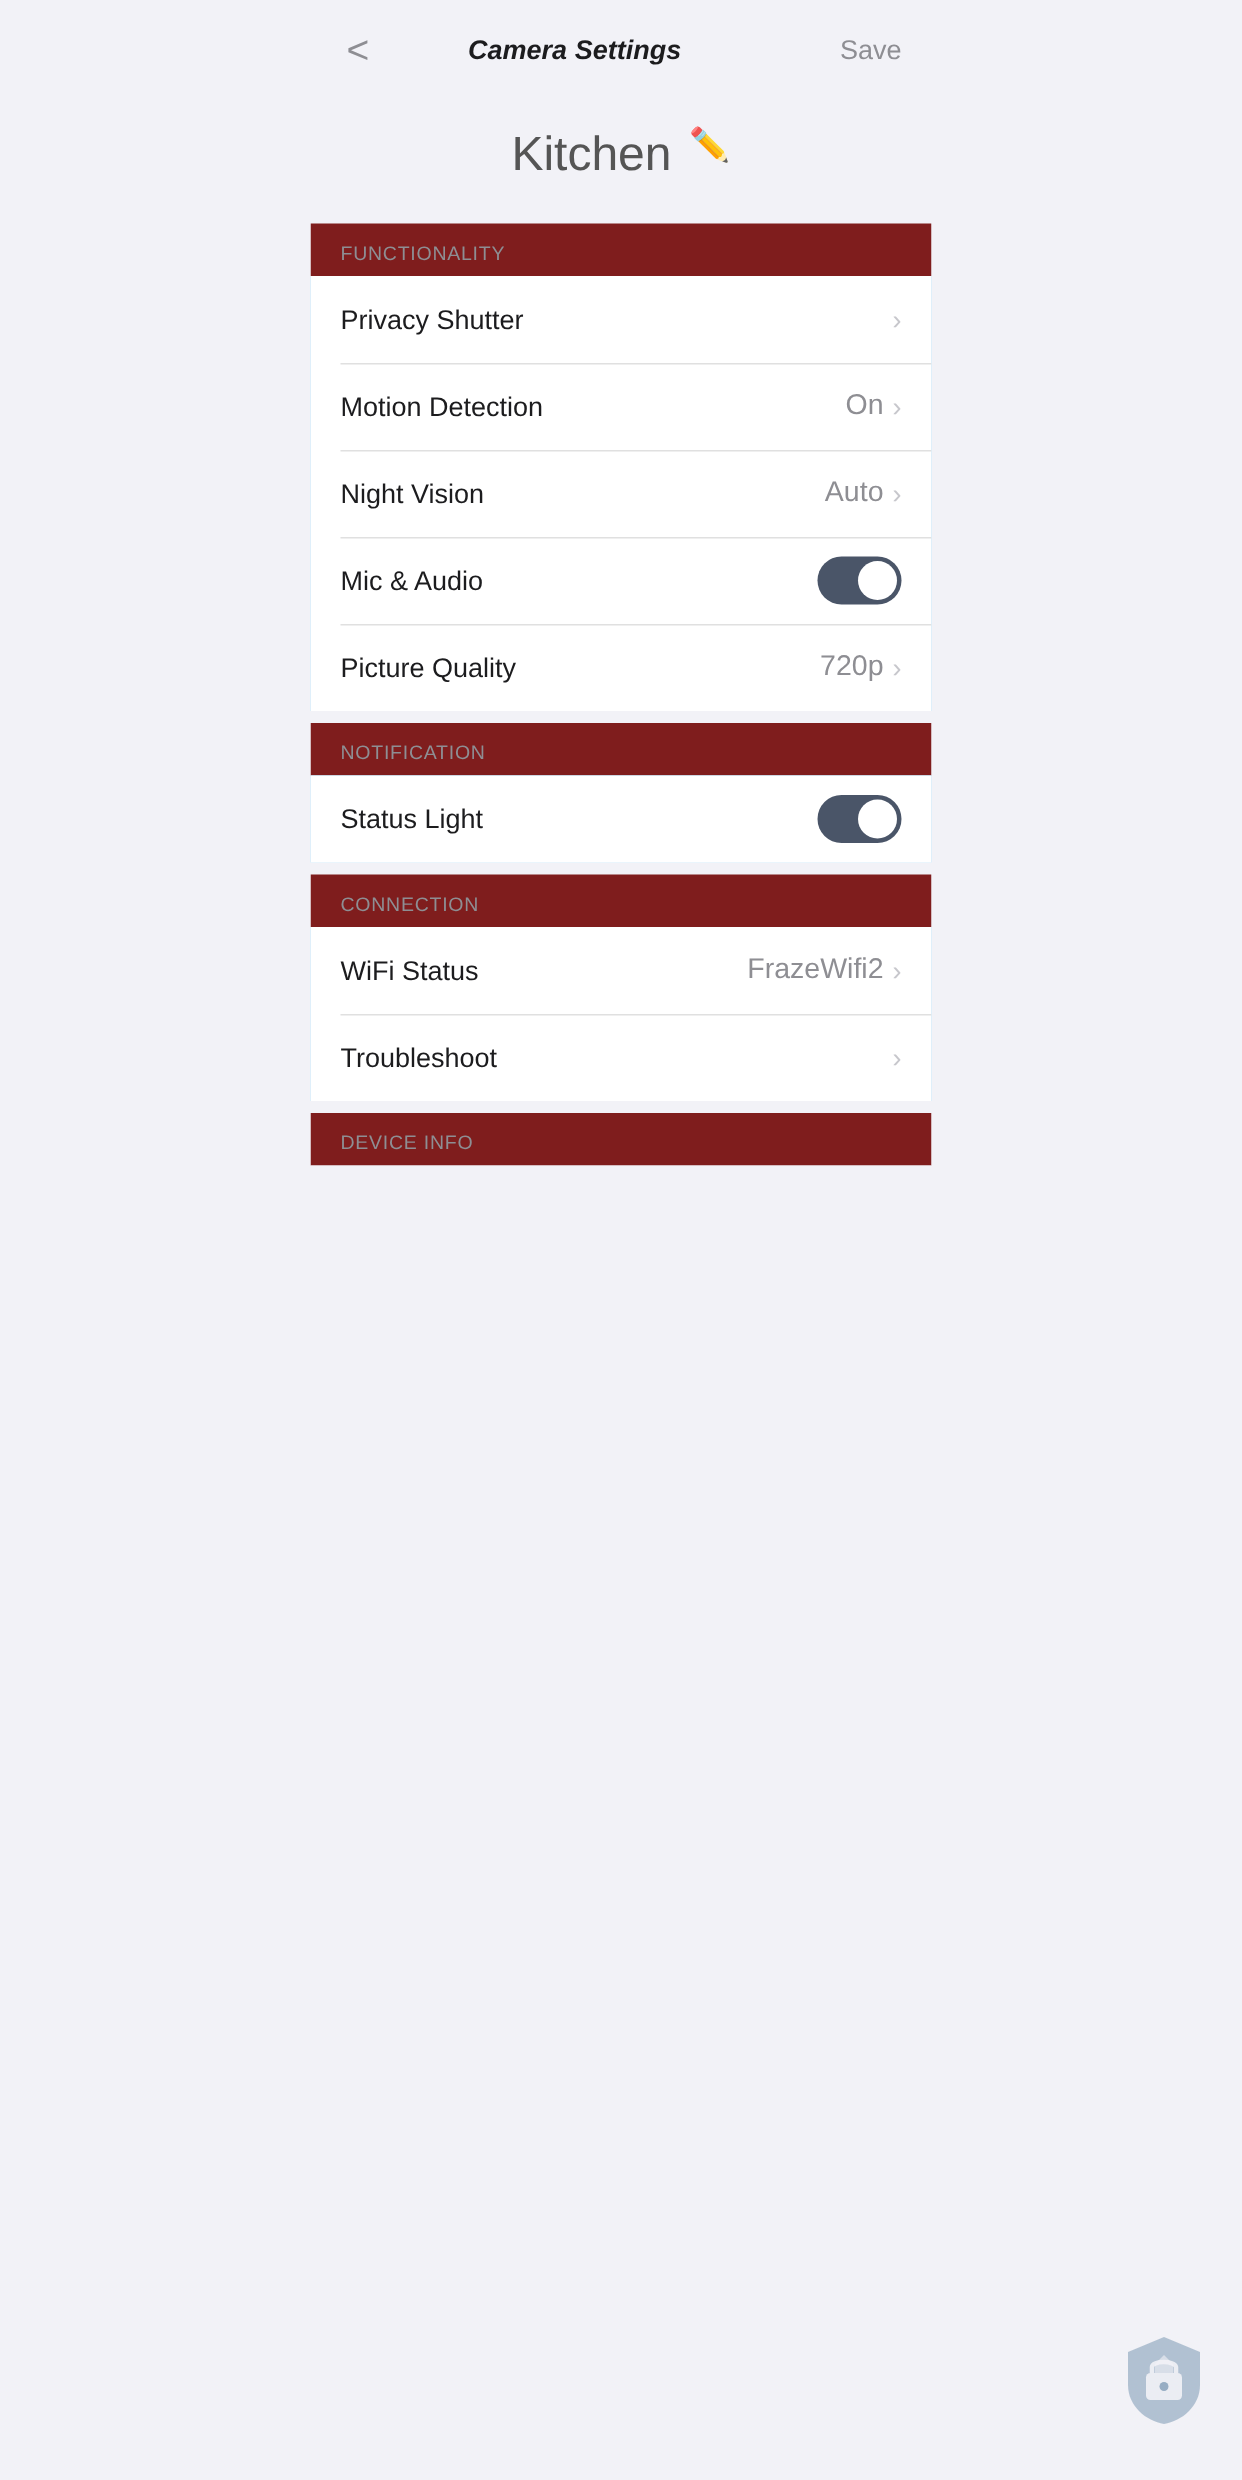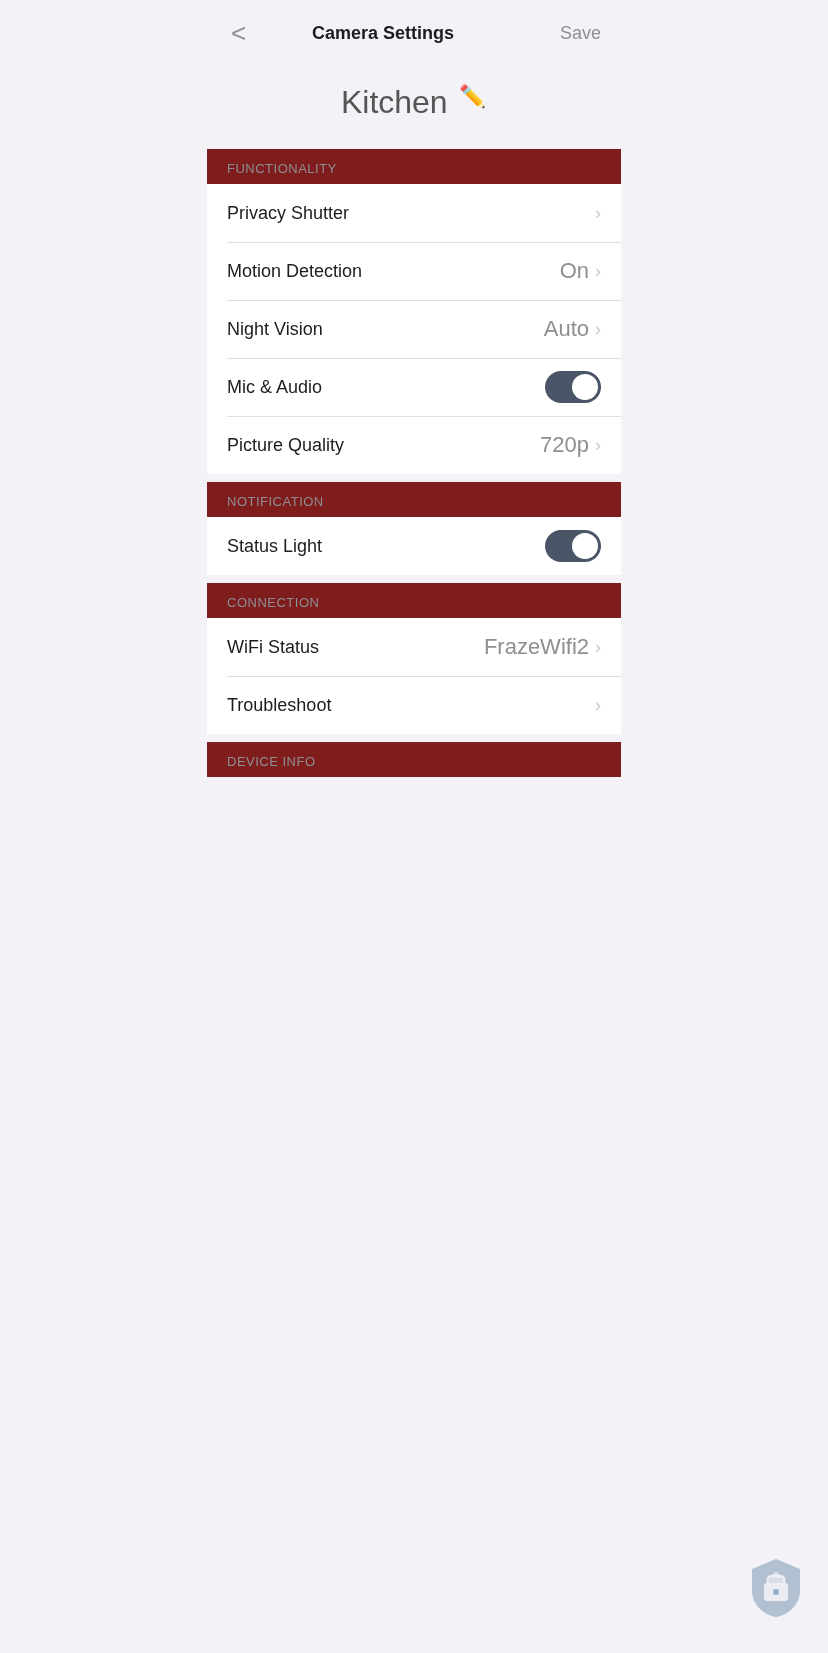--- a/index.html
+++ b/index.html
@@ -36,20 +36,21 @@
       line-height: 1;
       padding: 4px;
     }
 
     .header-title {
       font-size: 18px;
       font-weight: 700;
       color: #1c1c1e;
       flex: 1;
       text-align: center;
+      font-style: italic;
     }
 
     .header-save {
       color: #8e8e93;
       font-size: 18px;
       cursor: pointer;
       min-width: 40px;
       text-align: right;
       margin-left: 44px;
     }
@@ -115,21 +116,21 @@
       font-weight: 400;
     }
 
     .settings-row-right {
       display: flex;
       align-items: center;
       gap: 6px;
     }
 
     .settings-row-value {
-      font-size: 22px;
+      font-size: 19px;
       color: #8e8e93;
     }
 
     .chevron {
       color: #c7c7cc;
       font-size: 18px;
     }
 
     
     .toggle-switch {

